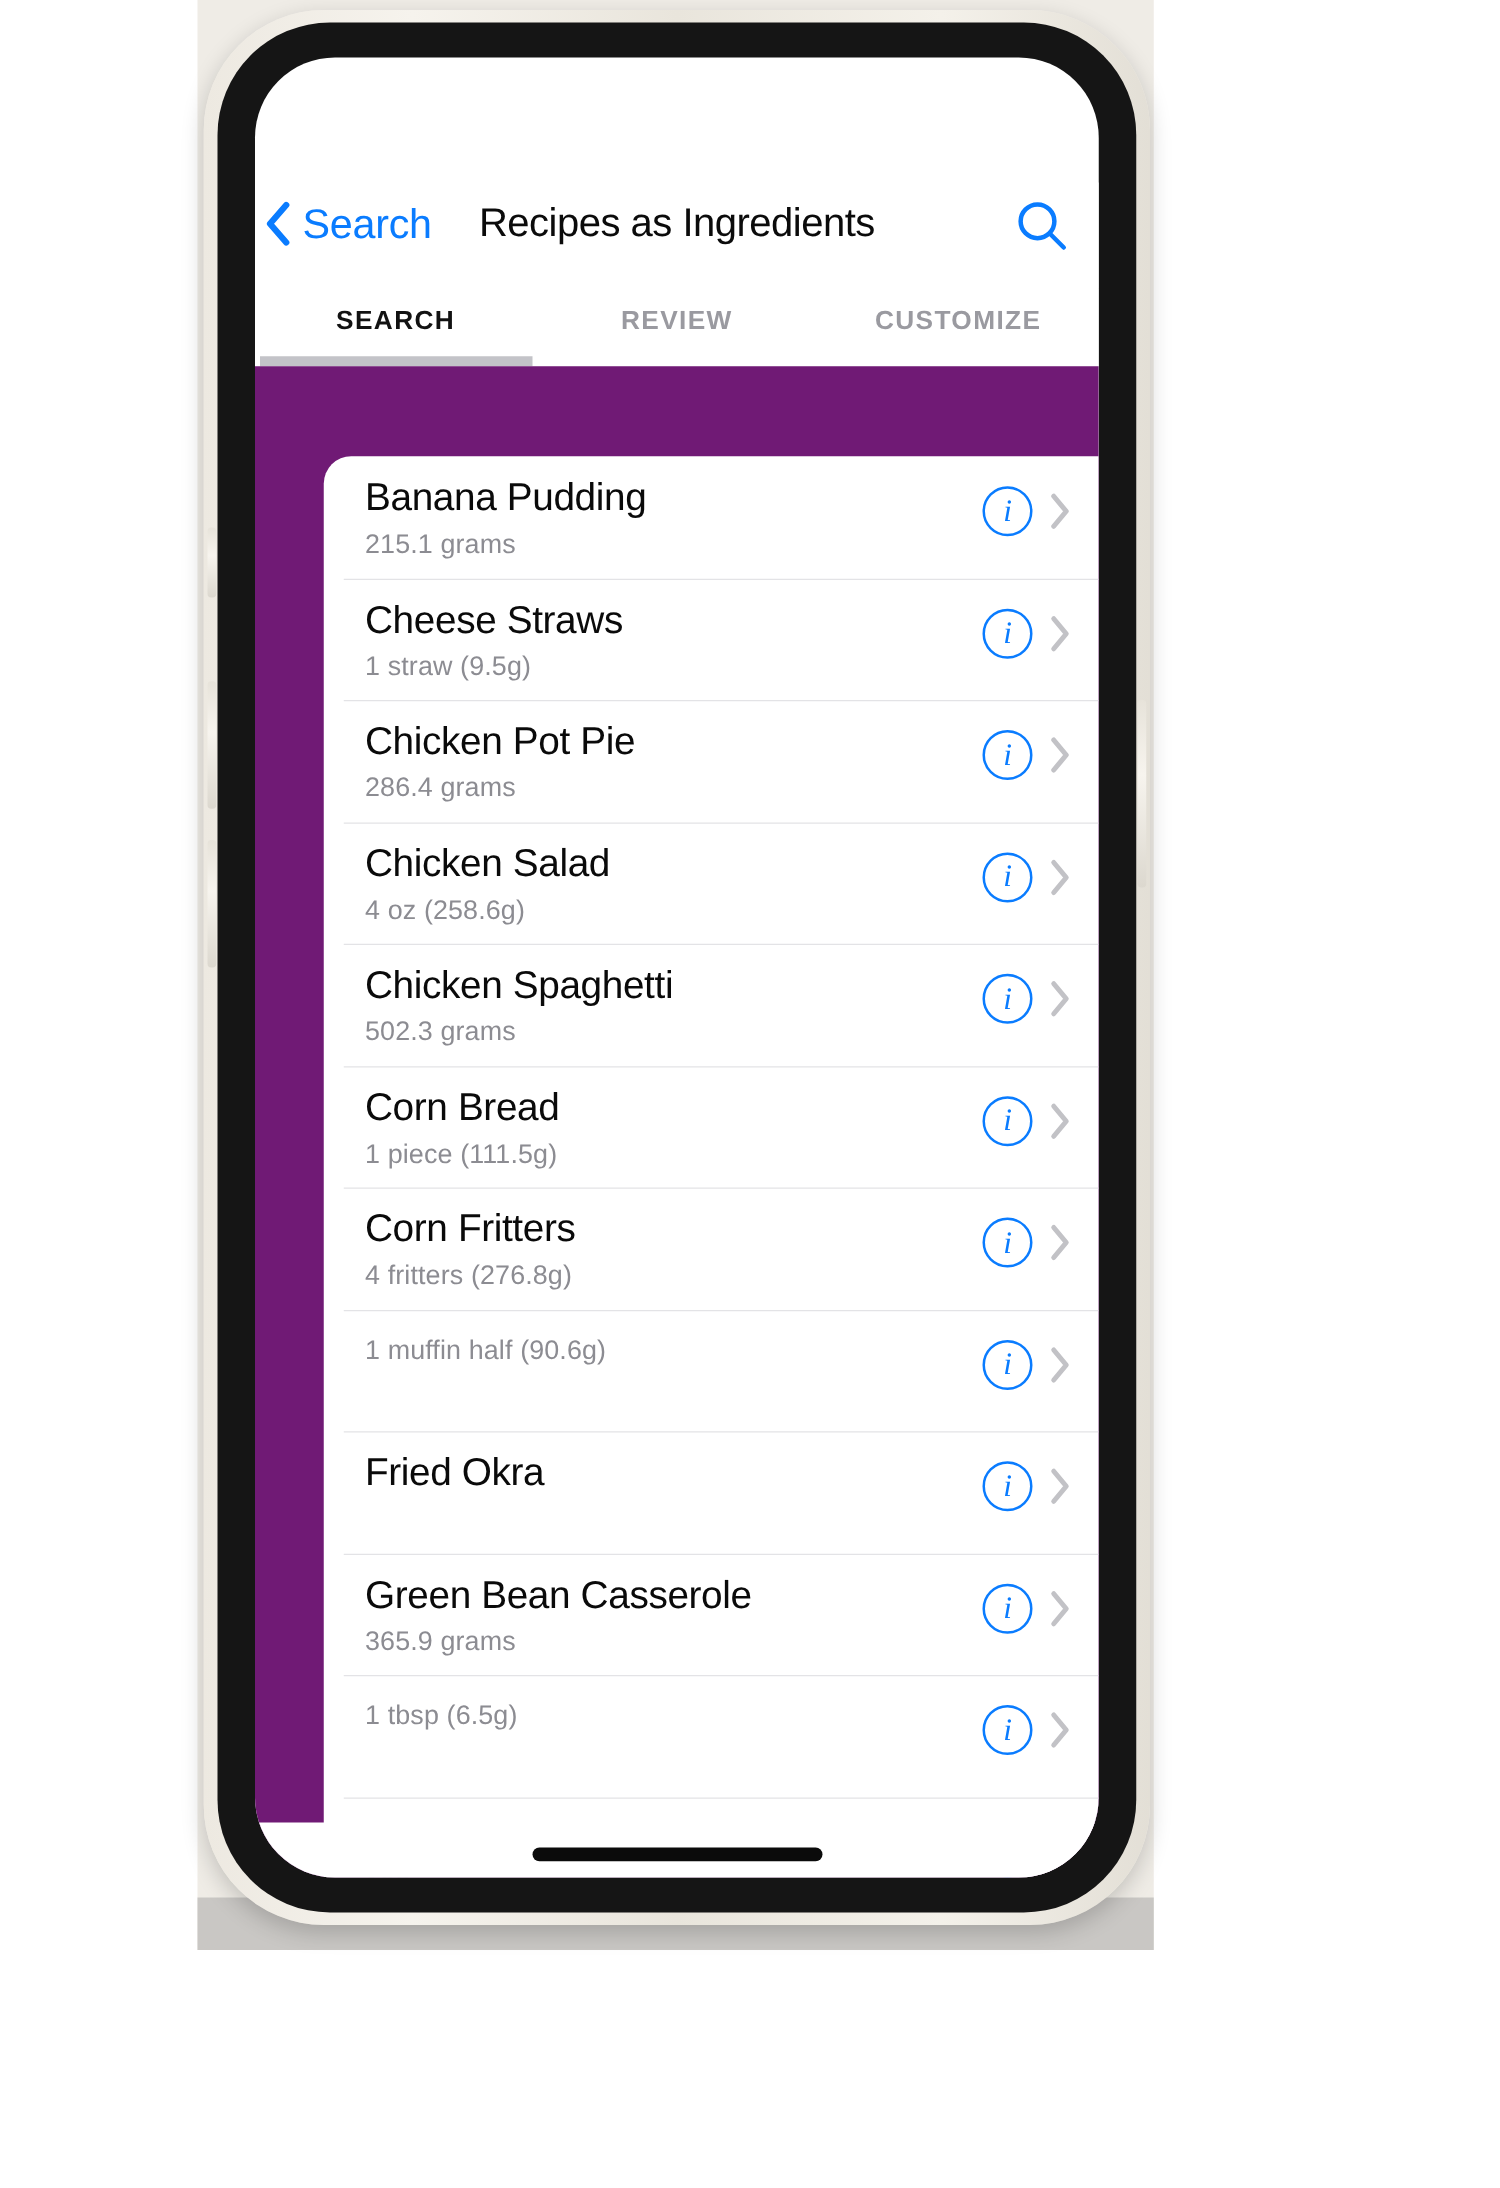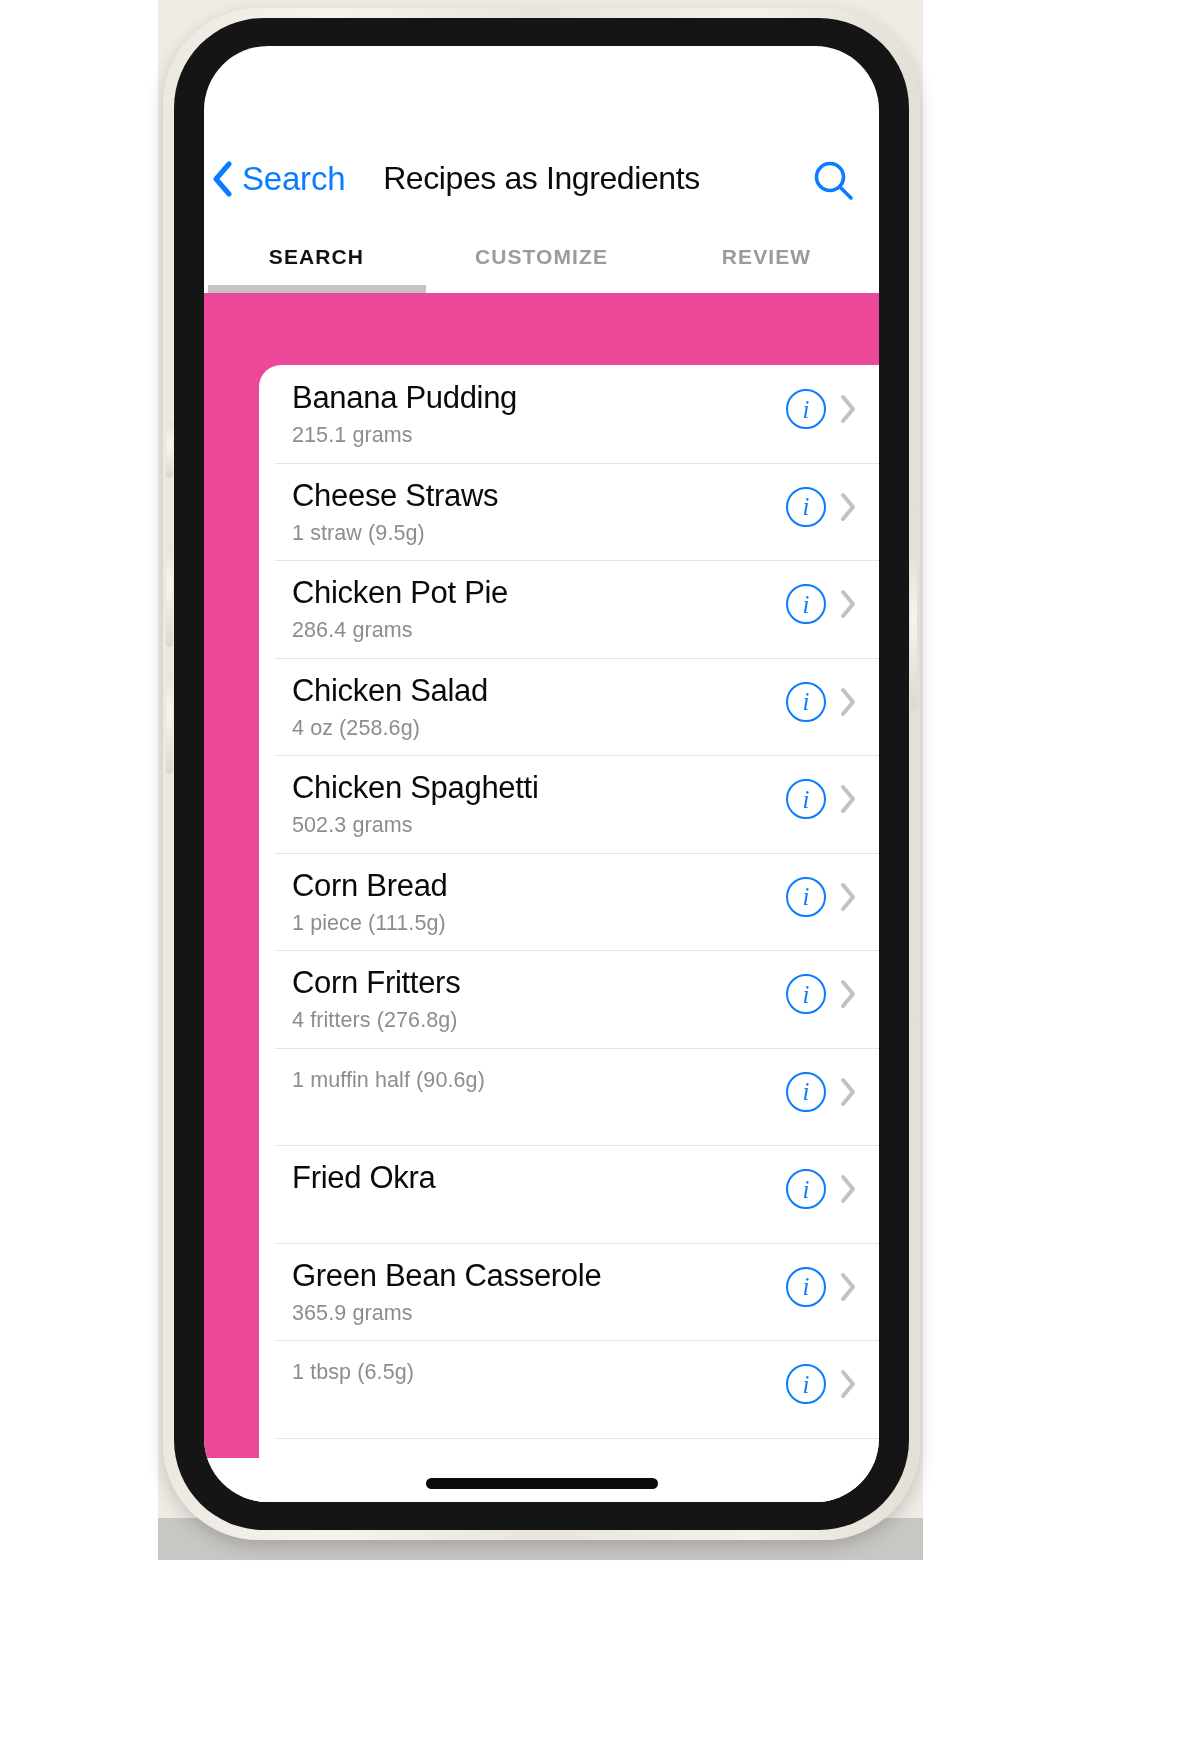--- a/index.html
+++ b/index.html
@@ -160,21 +160,21 @@
   .tab .underline {
     position: absolute; left: 50%; transform: translateX(-50%);
     bottom: 0; width: 218px; height: 8px;
     background: #C3C3C8; border-radius: 0;
   }
 
   
   .content {
     position: absolute; left: 0; top: 247px;
     width: 675px; height: 1209px;
-    background: #ec4899;
+    background: #701a75;
     overflow: hidden;
   }
   .card {
     position: absolute; left: 55px; top: 72px;
     width: 620px;
     background: #ffffff;
     border-radius: 22px 0 0 0;
     overflow: hidden;
   }
   .row {
@@ -260,25 +260,25 @@
         <path d="M29.2 29.2 L40 40" stroke="#0A7CFF" stroke-width="3.6" stroke-linecap="round"></path>
       </svg>
     </div>
 
     <div class="tabbar">
       <div class="tab active">
         <span>SEARCH</span>
         <div class="underline"></div>
       </div>
       <div class="tab">
+        <span>REVIEW</span>
+      </div>
+      <div class="tab">
         <span>CUSTOMIZE</span>
       </div>
-      <div class="tab">
-        <span>REVIEW</span>
-      </div>
     </div>
 
     <div class="content">
       <div class="card" id="recipe-list">
           <div class="row">
             <div class="texts">
               <div class="title">Banana Pudding</div>
               <div class="sub">215.1 grams</div>
             </div>
             <div class="actions">

